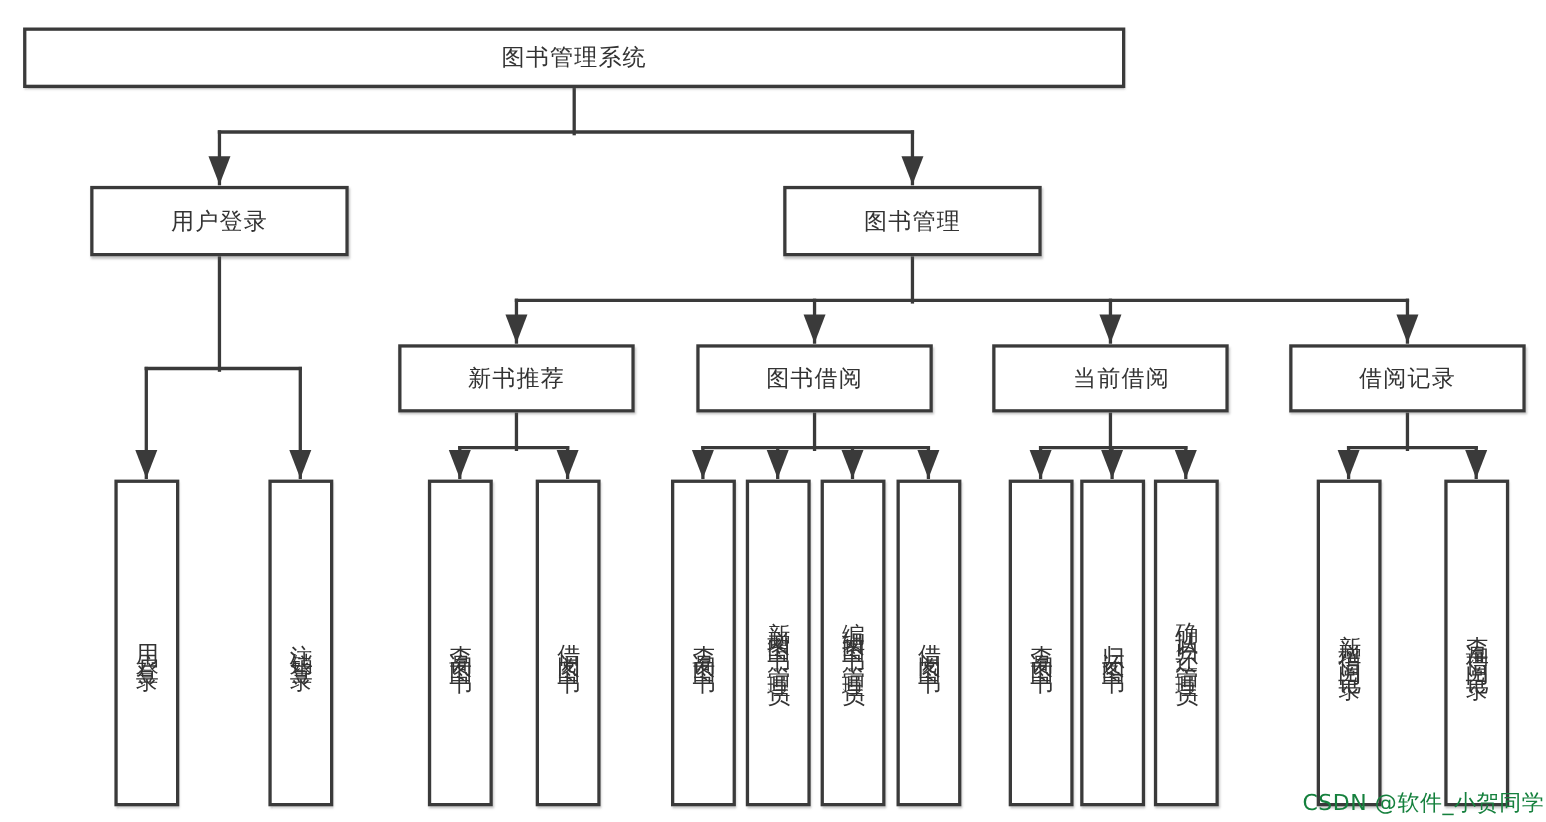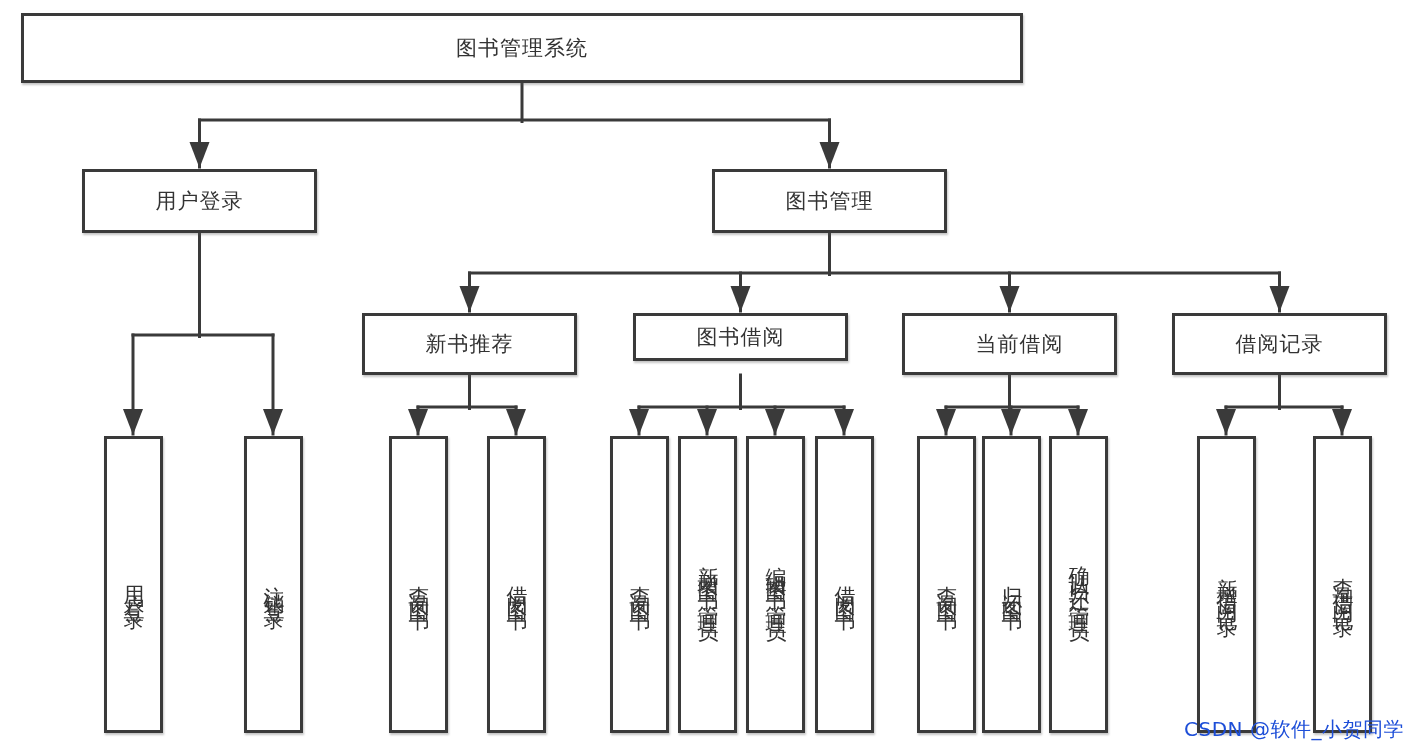--- a/index.html
+++ b/index.html
@@ -43,21 +43,21 @@
     text-orientation: mixed;
     letter-spacing: 8px;
     white-space: nowrap;
   }
   .box-root span { font-size: 21px; }
   .watermark {
     position: absolute;
     left: 1184px;
     top: 716px;
     font-size: 20px;
-    color: #1d4ed8;
+    color: #15803d;
     letter-spacing: 0.5px;
     white-space: nowrap;
     z-index: 10;
   }
 </style>
 </head>
 <body>
 
 <div class="canvas">
 
@@ -104,35 +104,35 @@
       <line x1="1011" y1="407" x2="1011" y2="434" marker-end="url(#arrow)"></line>
       <line x1="1078" y1="407" x2="1078" y2="434" marker-end="url(#arrow)"></line>
 
       <path d="M1279.5 375 L1279.5 408.5"></path>
       <path d="M1226 407 L1342 407"></path>
       <line x1="1226" y1="407" x2="1226" y2="434" marker-end="url(#arrow)"></line>
       <line x1="1342" y1="407" x2="1342" y2="434" marker-end="url(#arrow)"></line>
     </g>
   </svg>
 
-  <div class="box box-h box-root" style="left:21px; top:13px; width:1002px; height:70px;">
+  <div class="box box-h box-root" style="left:21px; top:25px; width:1002px; height:55px;">
     <span>图书管理系统</span>
   </div>
 
   <div class="box box-h" style="left:82px; top:169px; width:235px; height:64px;">
     <span>用户登录</span>
   </div>
   <div class="box box-h" style="left:362px; top:313px; width:215px; height:62px;">
     <span>新书推荐</span>
   </div>
 
   <div class="box box-h" style="left:712px; top:169px; width:235px; height:64px;">
     <span>图书管理</span>
   </div>
-  <div class="box box-h" style="left:633px; top:313px; width:215px; height:48px;">
+  <div class="box box-h" style="left:633px; top:313px; width:215px; height:62px;">
     <span>图书借阅</span>
   </div>
   <div class="box box-h" style="left:902px; top:313px; width:215px; height:62px;padding-left:20px;">
     <span>当前借阅</span>
   </div>
   <div class="box box-h" style="left:1172px; top:313px; width:215px; height:62px;">
     <span>借阅记录</span>
   </div>
 
   <div class="box box-v" style="left:104px; top:436px; width:59px; height:297px;">

